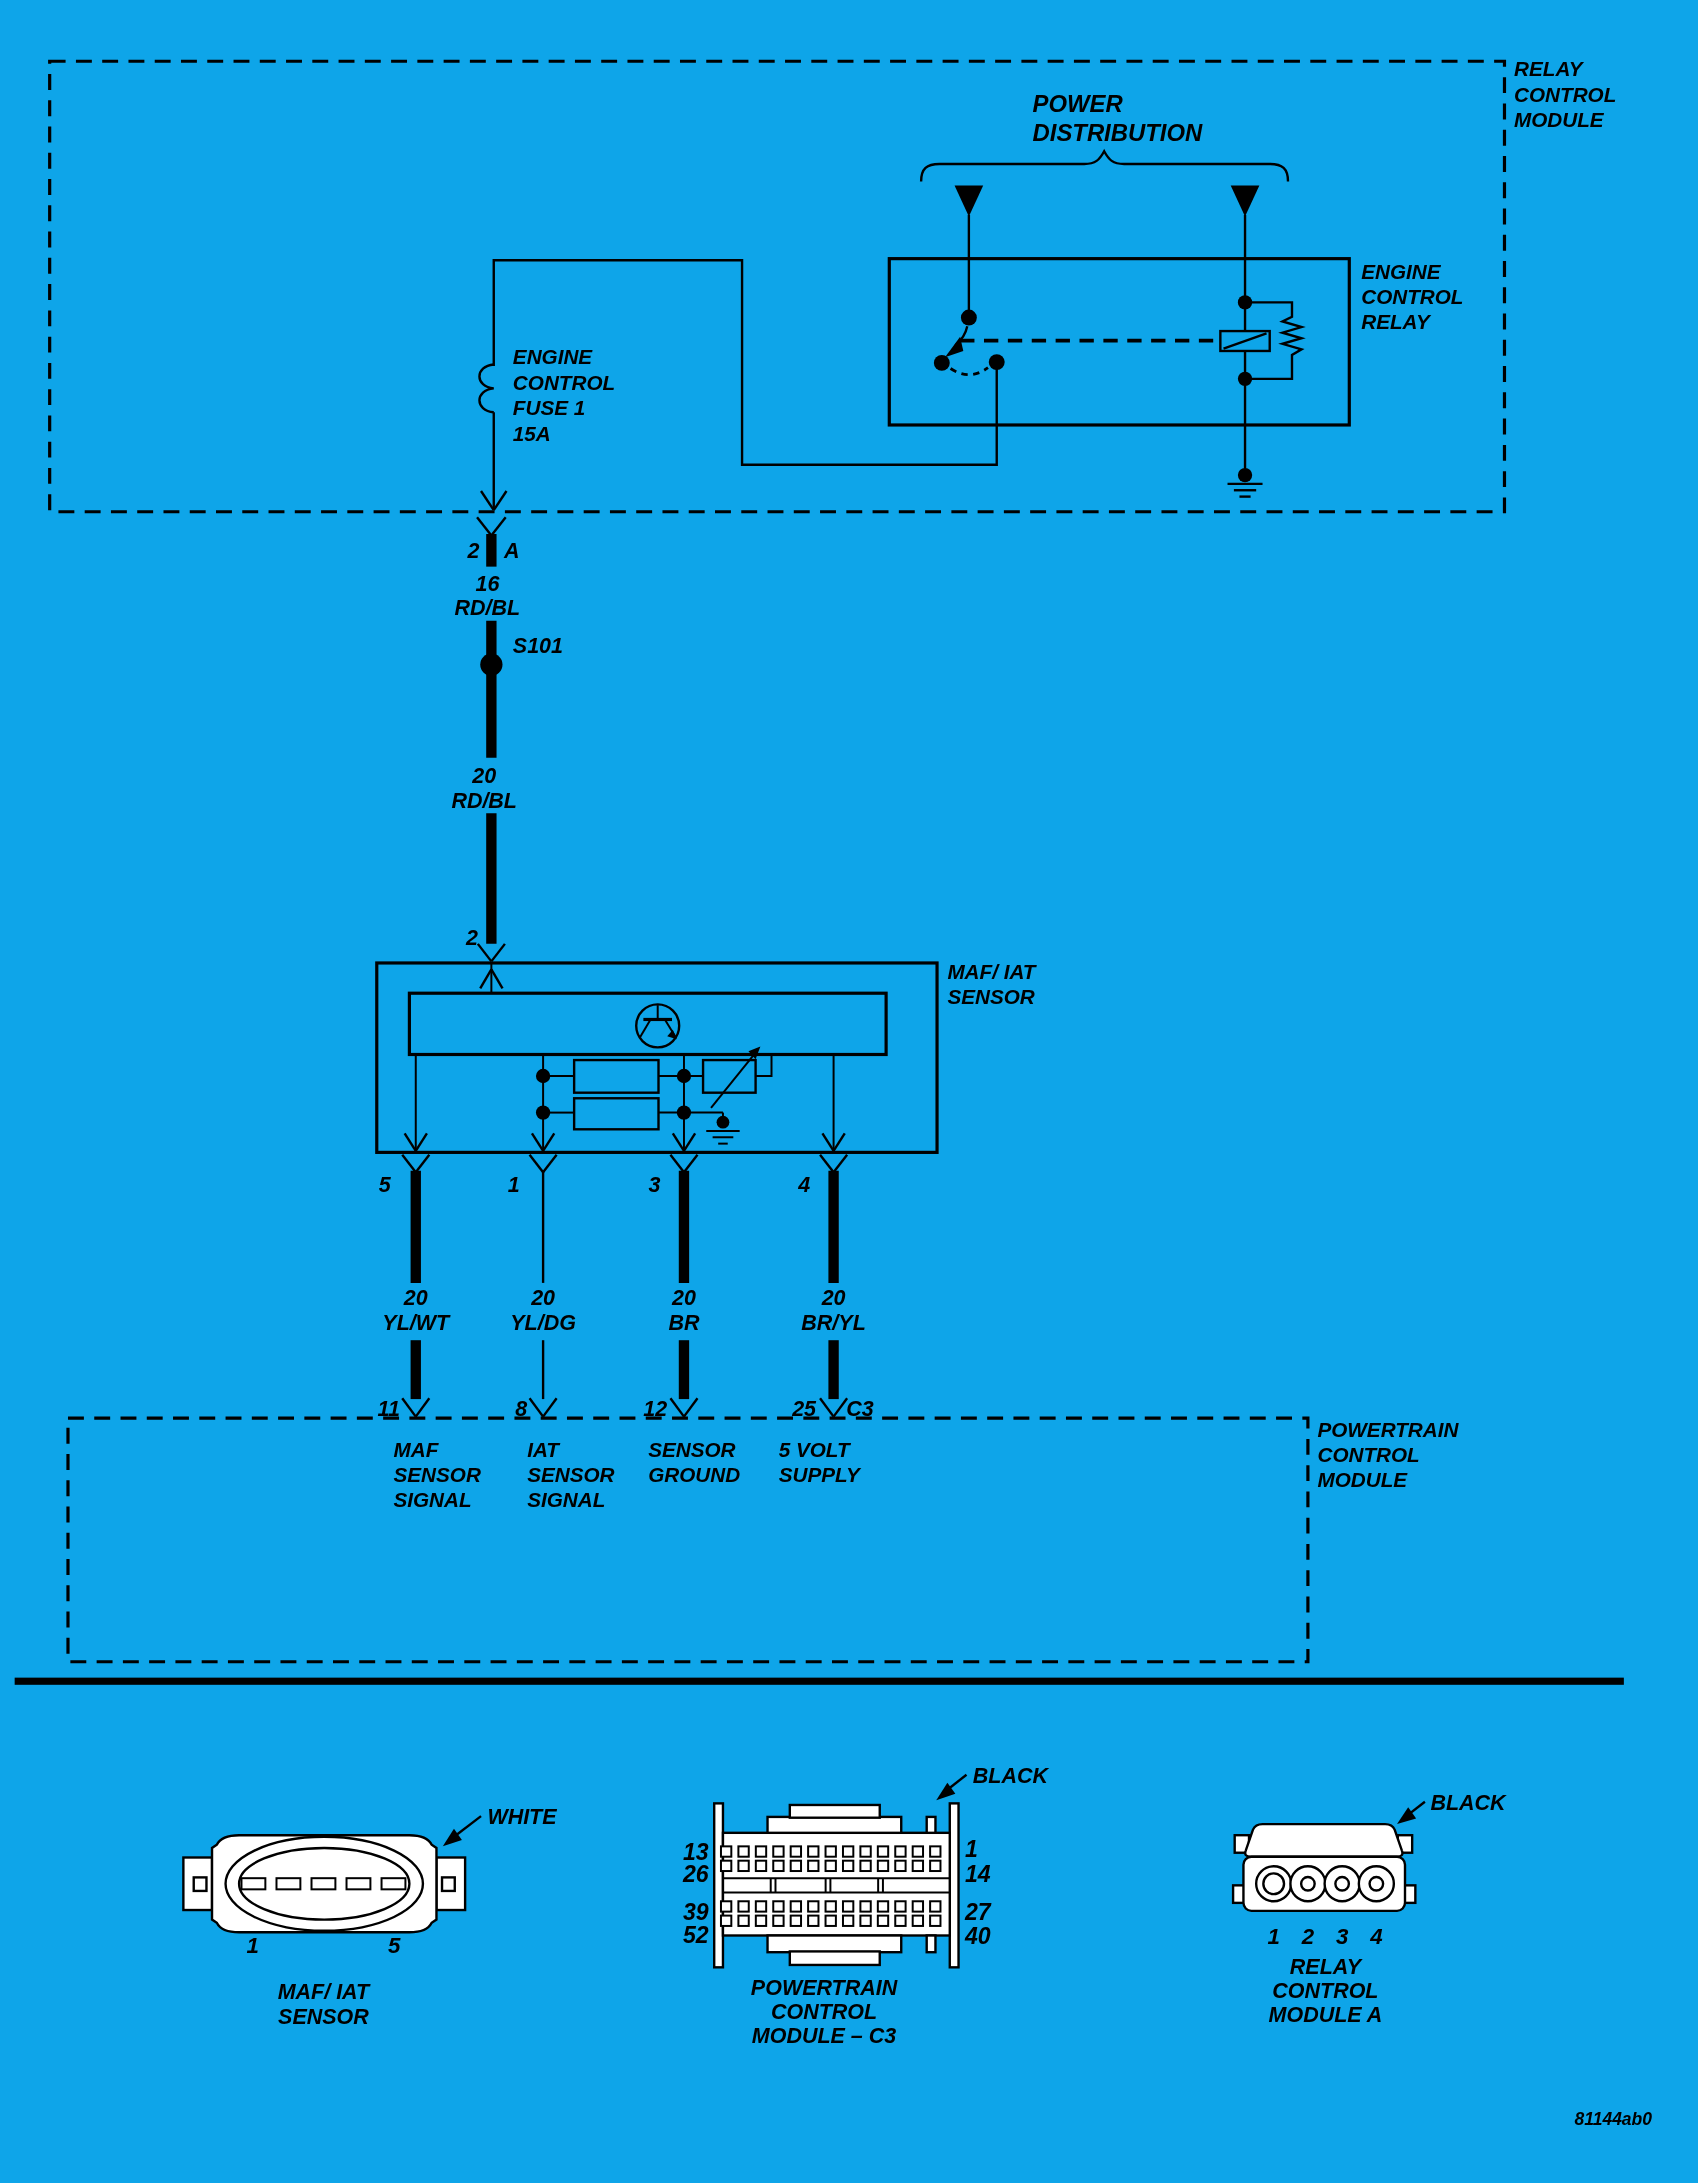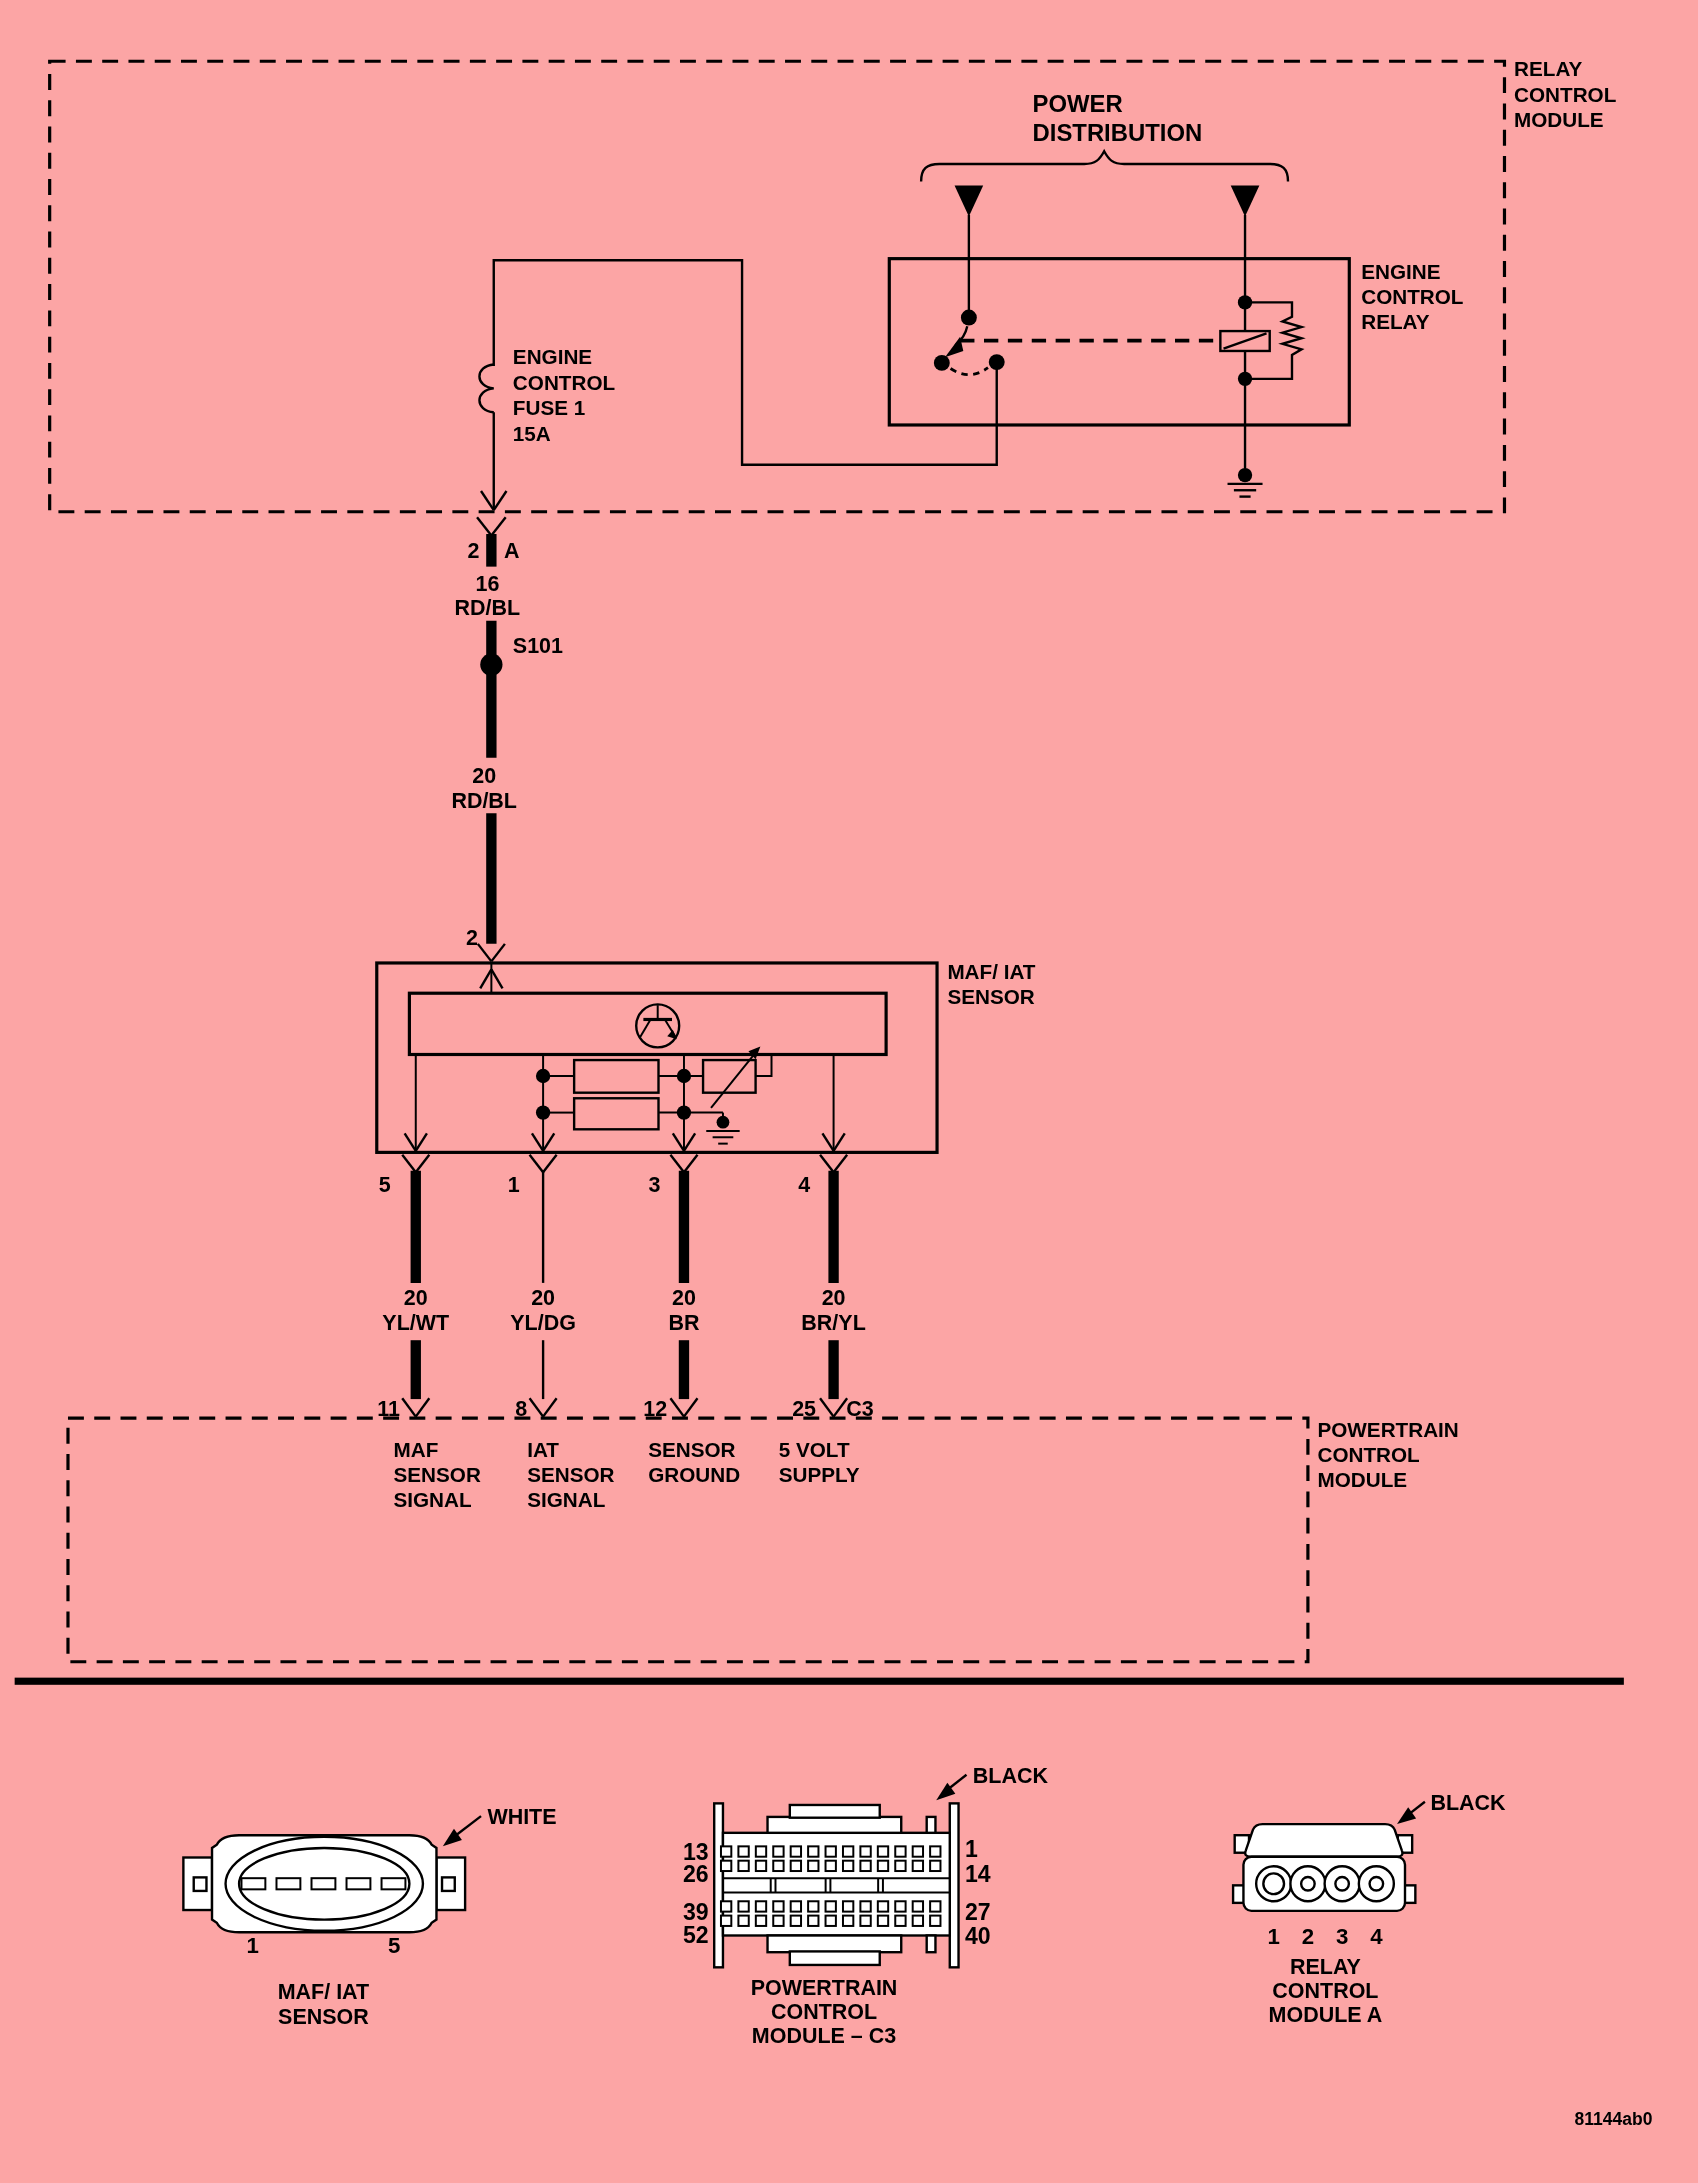--- a/index.html
+++ b/index.html
@@ -1,16 +1,16 @@
 <!DOCTYPE html>
 <html style="font-size:12.7px"><head>
 <meta charset="utf-8">
 <style>
   html,body{margin:0;padding:0;background:#fff;}
-  .stage{position:relative;width:1699px;height:2183px;background:#fca5a5;overflow:hidden;}
+  .stage{position:relative;width:1699px;height:2183px;background:#0ea5e9;overflow:hidden;font-style:italic;}
   svg{position:absolute;left:0;top:0;}
   text{font-family:"Liberation Sans","DejaVu Sans",sans-serif;font-weight:bold;fill:#000;}
   .t22{font-size:22px}.t26{font-size:26px}.t27{font-size:27px}.t28{font-size:28px}
   .t29{font-size:29px}.t30{font-size:30px}
   .mid{text-anchor:middle}.end{text-anchor:end}
   .ln{stroke:#000;stroke-width:3;fill:none}
   .ln2{stroke:#000;stroke-width:2.5;fill:none}
   .ln4{stroke:#000;stroke-width:4;fill:none}
   .thick{stroke:#000;stroke-width:13;fill:none}
   .boxd{stroke:#000;stroke-width:4;fill:none;stroke-dasharray:20 13}

